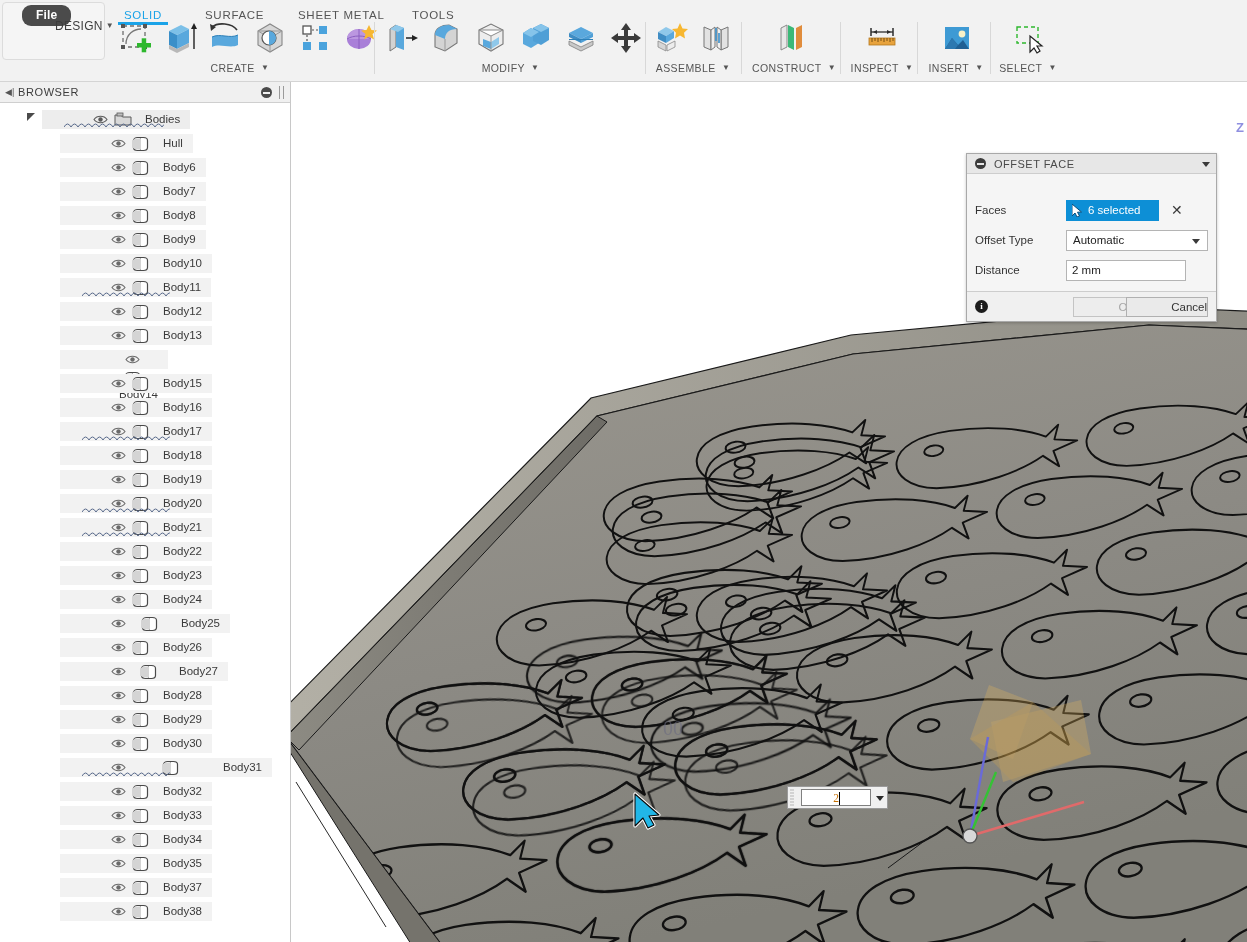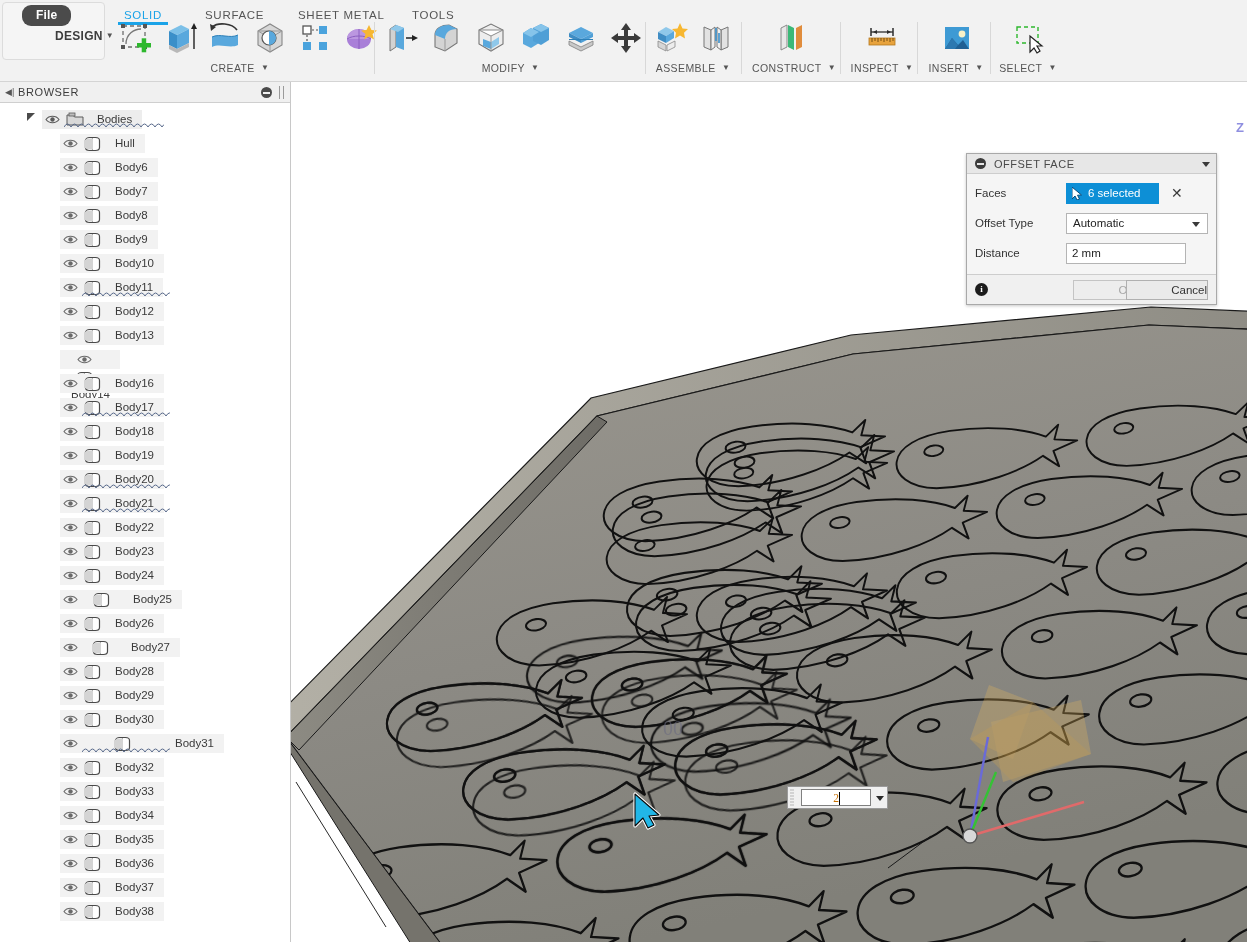--- a/index.html
+++ b/index.html
@@ -18,22 +18,22 @@
   #file-box {
     position: absolute; left: 2px; top: 2px; width: 103px; height: 58px;
     background: #f5f5f5; border: 1px solid #dcdcdc; border-radius: 4px;
   }
   #file-badge {
     position: absolute; left: 19px; top: 2px;
     background: #4b4b4b; color: #ffffff; font-size: 12px; font-weight: bold;
     padding: 3px 14px 4px 14px; border-radius: 9px; letter-spacing: .2px;
   }
   #design-label {
-    position: absolute; left: 21px; top: 26px;
-    font-size: 12px; color: #3d3d3d; font-weight: bold; letter-spacing: .3px; padding-left: 31px;
+    position: absolute; left: 21px; top: 16px;
+    font-size: 12px; color: #3d3d3d; font-weight: normal; letter-spacing: .3px; padding-left: 31px;
   }
   .caret { font-size: 8px; color: #555; margin-left: 3px; vertical-align: 2px;}
 
   
   .rtab {
     position: absolute; top: 9px; font-size: 11.5px; color: #555;
     letter-spacing: .7px; white-space: nowrap;
   }
   .rtab.active { color: #1aa3e8; }
   .rtab.active::after {
@@ -79,21 +79,21 @@
   #browser-grip {
     position: absolute; right: 6px; top: 4px; width: 5px; height: 13px;
     border-left: 1px solid #9a9a9a; border-right: 1px solid #9a9a9a;
   }
   #tree { position: relative; padding-top: 4px; }
   .trow {
     position: relative; height: 24px; display: flex; align-items: center;
   }
   .trow .hit {
     display: flex; align-items: center; height: 19px;
-    background: #f2f2f2; border-radius: 0; padding-right: 10px;
+    background: #f2f2f2; border-radius: 0; padding-right: 10px; padding-left: 48px;
   }
   .trow.group .hit { background: #ededed; }
   .eye { width: 22px; height: 19px; position: relative; flex: none; }
   .eye svg { position: absolute; left: 3px; top: 4px; }
   .bodyicon { width: 22px; height: 19px; position: relative; flex: none; }
   .bodyicon svg { position: absolute; left: 2px; top: 2px; }
   .tlabel { font-size: 11.5px; color: #3a3a3a; padding-left: 11px; white-space: nowrap; }
   .expander {
     position: absolute; left: 27px; top: 6px; width: 0; height: 0;
     border-left: 8px solid #4a4a4a; border-bottom: 8px solid transparent;
@@ -125,21 +125,21 @@
   }
   #dlg-minus {
     width: 11px; height: 11px; border-radius: 50%; background: #3c3c3c;
     position: relative; flex: none;
   }
   #dlg-minus::after {
     content: ""; position: absolute; left: 2px; top: 4.5px;
     width: 7px; height: 2px; background: #e7e7e7;
   }
   #dlg-title { font-size: 11px; color: #4a4a4a; letter-spacing: .5px; }
-  #dlg-body { padding: 8px 8px 8px 8px; background: #f5f5f5; }
+  #dlg-body { padding: 25px 8px 8px 8px; background: #f5f5f5; }
   .drow { display: flex; align-items: center; height: 22px; margin-bottom: 8px; }
   .dlabel { width: 91px; font-size: 11.5px; color: #333; flex: none; }
   #faces-chip {
     background: #0d8fd6; color: #ffffff; height: 21px; min-width: 93px;
     display: flex; align-items: center; gap: 5px; padding: 0 9px 0 6px;
     font-size: 11.5px;
   }
   #faces-clear {
     margin-left: 12px; font-size: 14px; color: #3a3a3a;
     line-height: 1; cursor: default;
@@ -695,20 +695,38 @@
                 <circle cx="7.5" cy="5.5" r="2.2" fill="#6a6a6a"></circle>
               </svg>
             </span>
             <span class="bodyicon">
               <svg width="17" height="16" viewBox="0 0 17 16">
                 <rect x="1.5" y="1.5" width="14" height="13" rx="4" ry="3" fill="#ffffff" stroke="#4a4a4a" stroke-width="1.2"></rect>
                 <path d="M8.5 2 L8.5 14" stroke="#4a4a4a" stroke-width=".9"></path>
                 <path d="M9 2.2 A5 2.4 0 0 0 9 13.8 Z" fill="#d4d4d4"></path>
               </svg>
             </span>
+            <span class="tlabel">Body15</span>
+          </div>
+        </div>
+        <div class="trow">
+          <div class="hit" style="margin-left:60px;">
+            <span class="eye">
+              <svg width="15" height="11" viewBox="0 0 15 11">
+                <path d="M1 5.5 C4 1.2 11 1.2 14 5.5 C11 9.8 4 9.8 1 5.5 Z" fill="none" stroke="#6a6a6a" stroke-width="1.1"></path>
+                <circle cx="7.5" cy="5.5" r="2.2" fill="#6a6a6a"></circle>
+              </svg>
+            </span>
+            <span class="bodyicon">
+              <svg width="17" height="16" viewBox="0 0 17 16">
+                <rect x="1.5" y="1.5" width="14" height="13" rx="4" ry="3" fill="#ffffff" stroke="#4a4a4a" stroke-width="1.2"></rect>
+                <path d="M8.5 2 L8.5 14" stroke="#4a4a4a" stroke-width=".9"></path>
+                <path d="M9 2.2 A5 2.4 0 0 0 9 13.8 Z" fill="#d4d4d4"></path>
+              </svg>
+            </span>
             <span class="tlabel">Body16</span>
           </div>
         </div>
         <div class="trow">
           <div class="hit" style="margin-left:60px;">
             <span class="eye">
               <svg width="15" height="11" viewBox="0 0 15 11">
                 <path d="M1 5.5 C4 1.2 11 1.2 14 5.5 C11 9.8 4 9.8 1 5.5 Z" fill="none" stroke="#6a6a6a" stroke-width="1.1"></path>
                 <circle cx="7.5" cy="5.5" r="2.2" fill="#6a6a6a"></circle>
               </svg>
@@ -1050,38 +1068,20 @@
               </svg>
             </span>
             <span class="bodyicon">
               <svg width="17" height="16" viewBox="0 0 17 16">
                 <rect x="1.5" y="1.5" width="14" height="13" rx="4" ry="3" fill="#ffffff" stroke="#4a4a4a" stroke-width="1.2"></rect>
                 <path d="M8.5 2 L8.5 14" stroke="#4a4a4a" stroke-width=".9"></path>
                 <path d="M9 2.2 A5 2.4 0 0 0 9 13.8 Z" fill="#d4d4d4"></path>
               </svg>
             </span>
             <span class="tlabel">Body35</span>
-          </div>
-        </div>
-        <div class="trow">
-          <div class="hit" style="margin-left:60px;">
-            <span class="eye">
-              <svg width="15" height="11" viewBox="0 0 15 11">
-                <path d="M1 5.5 C4 1.2 11 1.2 14 5.5 C11 9.8 4 9.8 1 5.5 Z" fill="none" stroke="#6a6a6a" stroke-width="1.1"></path>
-                <circle cx="7.5" cy="5.5" r="2.2" fill="#6a6a6a"></circle>
-              </svg>
-            </span>
-            <span class="bodyicon">
-              <svg width="17" height="16" viewBox="0 0 17 16">
-                <rect x="1.5" y="1.5" width="14" height="13" rx="4" ry="3" fill="#ffffff" stroke="#4a4a4a" stroke-width="1.2"></rect>
-                <path d="M8.5 2 L8.5 14" stroke="#4a4a4a" stroke-width=".9"></path>
-                <path d="M9 2.2 A5 2.4 0 0 0 9 13.8 Z" fill="#d4d4d4"></path>
-              </svg>
-            </span>
-            <span class="tlabel">Body36</span>
           </div>
         </div>
         <div class="trow">
           <div class="hit" style="margin-left:60px;">
             <span class="eye">
               <svg width="15" height="11" viewBox="0 0 15 11">
                 <path d="M1 5.5 C4 1.2 11 1.2 14 5.5 C11 9.8 4 9.8 1 5.5 Z" fill="none" stroke="#6a6a6a" stroke-width="1.1"></path>
                 <circle cx="7.5" cy="5.5" r="2.2" fill="#6a6a6a"></circle>
               </svg>
             </span>

